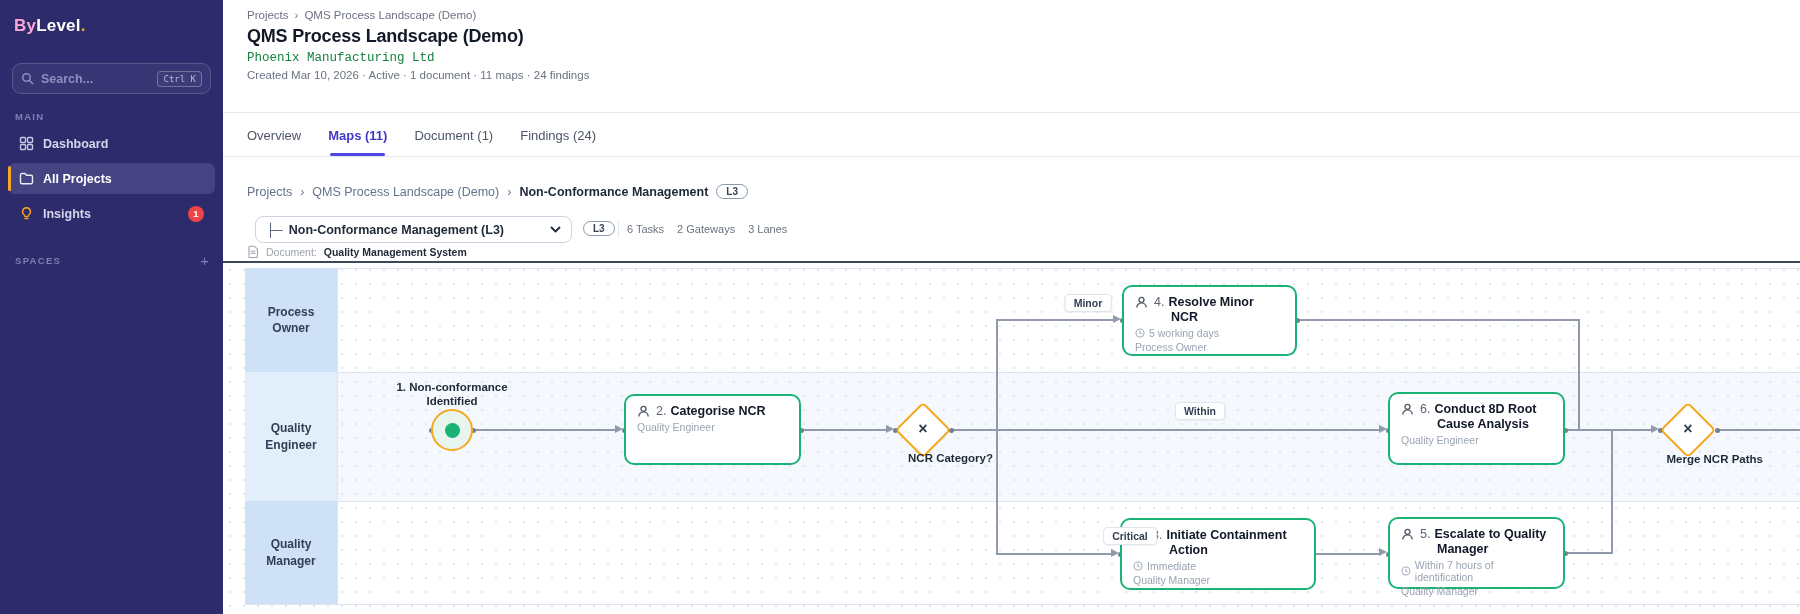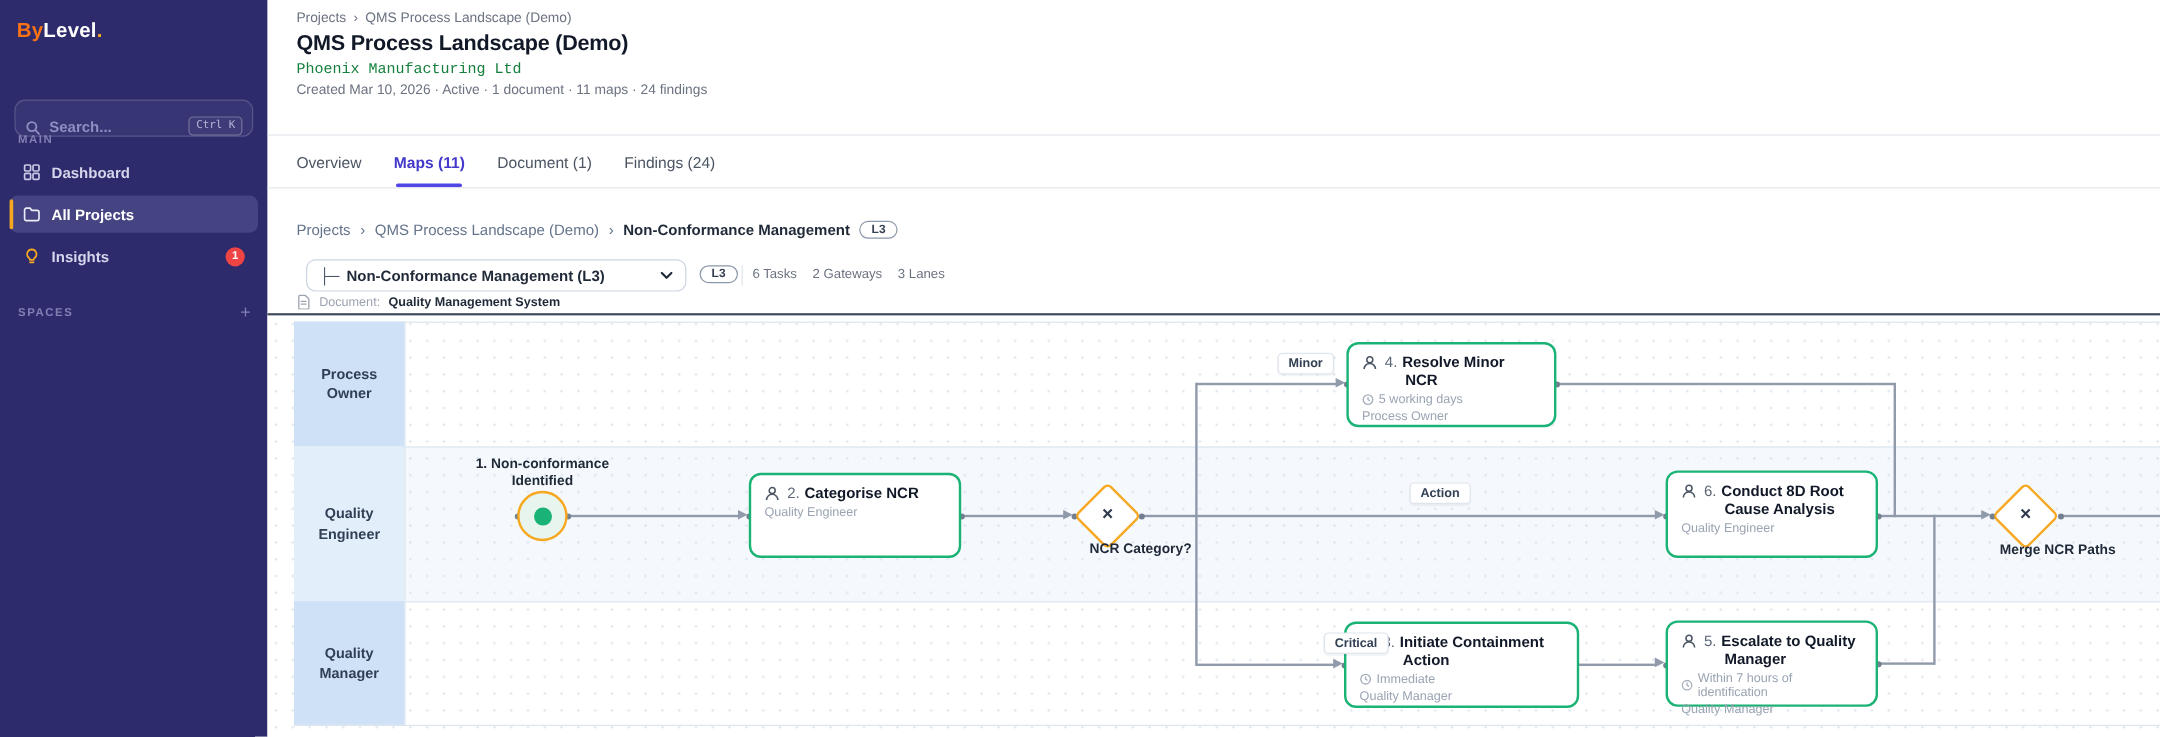--- a/index.html
+++ b/index.html
@@ -3,24 +3,24 @@
 <meta charset="utf-8">
 <style>
   * { margin:0; padding:0; box-sizing:border-box; }
   html,body { width:1800px; height:614px; overflow:hidden; background:#fff;
     font-family:"Liberation Sans", sans-serif; }
   #app { position:relative; width:1800px; height:614px; }
 
   
   .sidebar { position:absolute; left:0; top:0; width:223px; height:614px; background:#2d2b6c; }
   .logo { position:absolute; left:14px; top:16px; font-size:17px; font-weight:bold; letter-spacing:.2px; }
-  .logo .p1 { color:#f97316;text-align:center; } .logo .p2 { color:#ffffff; } .logo .dot { color:#f6a821; }
+  .logo .p1 { color:#f9a8d4;text-align:center; } .logo .p2 { color:#ffffff; } .logo .dot { color:#f6a821; }
   .search { position:absolute; left:12px; top:63px; width:199px; height:31px;
     border:1px solid rgba(255,255,255,.17); background:rgba(255,255,255,.05); border-radius:9px;
-    display:flex; align-items:flex-end; gap:7px; padding:0 8px; cursor:text;margin-top:20px; }
+    display:flex; align-items:center; gap:7px; padding:0 8px; cursor:text; }
   .search-text { color:#8f8ec2; font-size:12.5px; font-weight:bold; flex:1; }
   .kbd { font-family:"DejaVu Sans Mono", monospace; font-size:9px; color:#b6b5da;
     border:1px solid rgba(255,255,255,.28); border-radius:4px; padding:2px 5px; background:rgba(255,255,255,.04); }
   .side-label { position:absolute; left:15px; font-size:9.5px; font-weight:bold; letter-spacing:1.3px; color:#817fb3; }
   .nav-item { position:absolute; left:8px; width:207px; height:31px; display:flex; align-items:center;
     gap:9px; padding:0 11px; border-radius:7px; color:#d6d5ec; font-size:12.5px; font-weight:bold; cursor:pointer; }
   .nav-item.active { background:#454381; color:#ffffff; }
   .nav-item.active::before { content:""; position:absolute; left:0; top:3px; bottom:3px; width:3px;
     border-radius:2px; background:#f6a821; }
   .badge { margin-left:auto; background:#ef4444; color:#fff; min-width:16px; height:16px; border-radius:50%;
@@ -365,17 +365,17 @@
 
       <div class="gw" style="left:680px;top:147px"></div>
       <div class="gw-x" style="left:680px;top:157px">×</div>
       <div class="gw-label" style="left:630px;top:189px;width:140px">NCR Category?</div>
 
       <div class="gw" style="left:1445px;top:147px"></div>
       <div class="gw-x" style="left:1445px;top:157px">×</div>
       <div class="gw-label" style="left:1390px;top:190px;width:150px">Merge NCR Paths</div>
 
       <div class="edge-pill" style="left:865px;top:40px">Minor</div>
-      <div class="edge-pill" style="left:977px;top:148px">Action</div>
+      <div class="edge-pill" style="left:977px;top:148px">Within</div>
       <div class="edge-pill" style="left:907px;top:273px">Critical</div>
     </div>
   </div>
 </div>
 
 </body></html>

